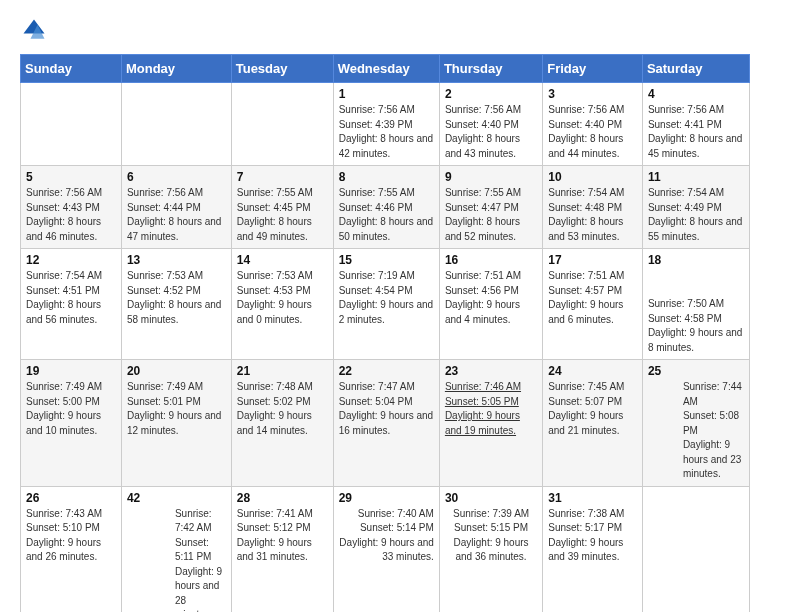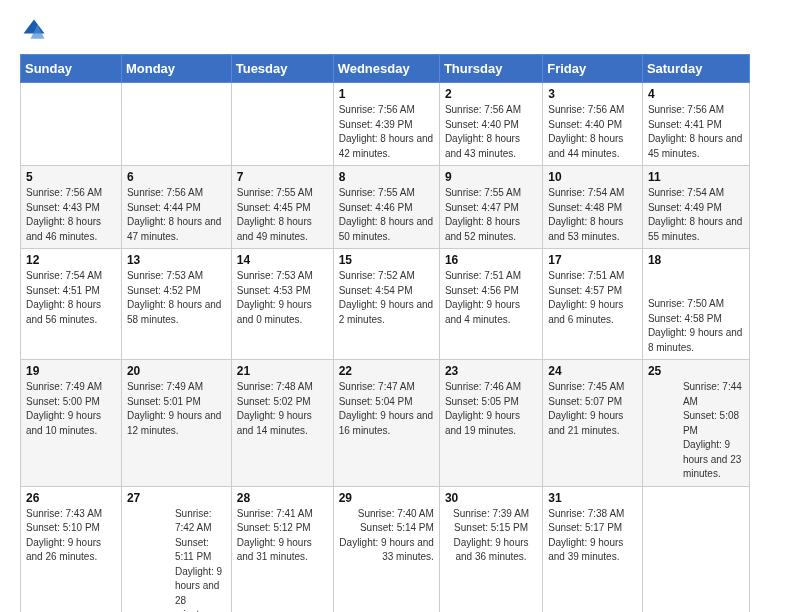--- a/index.html
+++ b/index.html
@@ -210,21 +210,21 @@
 Daylight: 8 hours and 58 minutes.</div>
           </td>
           <td>
             <div class="day-number">14</div>
             <div class="day-info" style="white-space: pre-line;">Sunrise: 7:53 AM
 Sunset: 4:53 PM
 Daylight: 9 hours and 0 minutes.</div>
           </td>
           <td>
             <div class="day-number">15</div>
-            <div class="day-info" style="white-space: pre-line;">Sunrise: 7:52 AM
+            <div class="day-info" style="white-space: pre-line;">Sunrise: 7:19 AM
 Sunset: 4:54 PM
 Daylight: 9 hours and 2 minutes.</div>
           </td>
           <td>
             <div class="day-number">16</div>
             <div class="day-info" style="white-space: pre-line;">Sunrise: 7:51 AM
 Sunset: 4:56 PM
 Daylight: 9 hours and 4 minutes.</div>
           </td>
           <td>
@@ -260,21 +260,21 @@
 Daylight: 9 hours and 14 minutes.</div>
           </td>
           <td>
             <div class="day-number">22</div>
             <div class="day-info" style="white-space: pre-line;">Sunrise: 7:47 AM
 Sunset: 5:04 PM
 Daylight: 9 hours and 16 minutes.</div>
           </td>
           <td>
             <div class="day-number">23</div>
-            <div class="day-info" style="white-space: pre-line;">Sunrise: 7:46 AM
+            <div class="day-info" style="white-space: pre-line; text-decoration: underline;">Sunrise: 7:46 AM
 Sunset: 5:05 PM
 Daylight: 9 hours and 19 minutes.</div>
           </td>
           <td>
             <div class="day-number">24</div>
             <div class="day-info" style="white-space: pre-line;">Sunrise: 7:45 AM
 Sunset: 5:07 PM
 Daylight: 9 hours and 21 minutes.</div>
           </td>
           <td>
@@ -285,21 +285,21 @@
           </td>
         </tr>
         <tr>
           <td>
             <div class="day-number">26</div>
             <div class="day-info" style="white-space: pre-line;">Sunrise: 7:43 AM
 Sunset: 5:10 PM
 Daylight: 9 hours and 26 minutes.</div>
           </td>
           <td>
-            <div class="day-number">27</div>
+            <div class="day-number">42</div>
             <div class="day-info" style="white-space: pre-line; margin-left: 48px;">Sunrise: 7:42 AM
 Sunset: 5:11 PM
 Daylight: 9 hours and 28 minutes.</div>
           </td>
           <td>
             <div class="day-number">28</div>
             <div class="day-info" style="white-space: pre-line;">Sunrise: 7:41 AM
 Sunset: 5:12 PM
 Daylight: 9 hours and 31 minutes.</div>
           </td>

